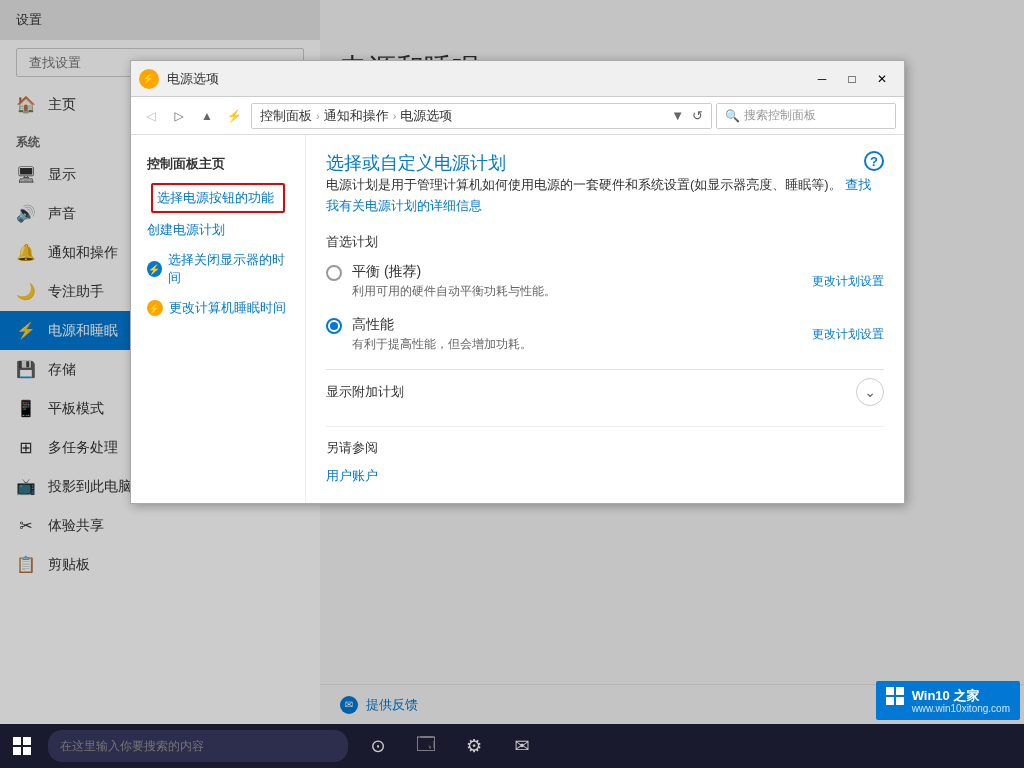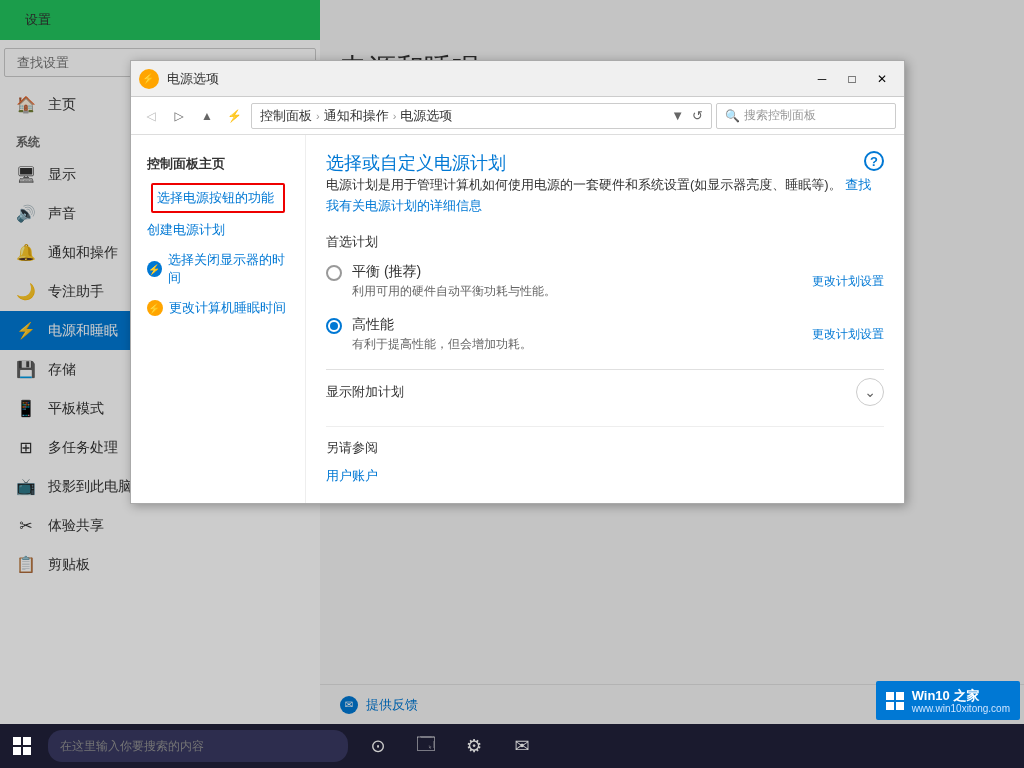--- a/index.html
+++ b/index.html
@@ -10,29 +10,29 @@
       position: absolute;
       top: 0; left: 0;
       width: 320px;
       height: 768px;
       background: #fff;
       display: flex;
       flex-direction: column;
     }
     .settings-titlebar {
       height: 40px;
-      background: #22c55e;
-      display: flex;
-      align-items: center;
-      padding: 0 25px;
+      background: #e5e5e5;
+      display: flex;
+      align-items: center;
+      padding: 0 16px;
       font-size: 13px;
       color: #333;
     }
     .settings-search {
-      padding: 8px 4px;
+      padding: 8px 16px;
     }
     .settings-search input {
       width: 100%;
       padding: 6px 12px;
       border: 1px solid #ccc;
       border-radius: 2px;
       font-size: 13px;
       font-family: inherit;
       outline: none;
     }
@@ -480,21 +480,20 @@
       font-size: 10px;
     }
 
     
     .watermark {
       position: absolute;
       bottom: 48px;
       right: 4px;
       z-index: 7;
       display: flex;
-      align-items: center;
       gap: 8px;
       background: #0078d4;
       padding: 6px 10px;
       border-radius: 2px;
     }
     .watermark-grid {
       display: grid;
       grid-template-columns: 1fr 1fr;
       gap: 2px;
       width: 18px;

